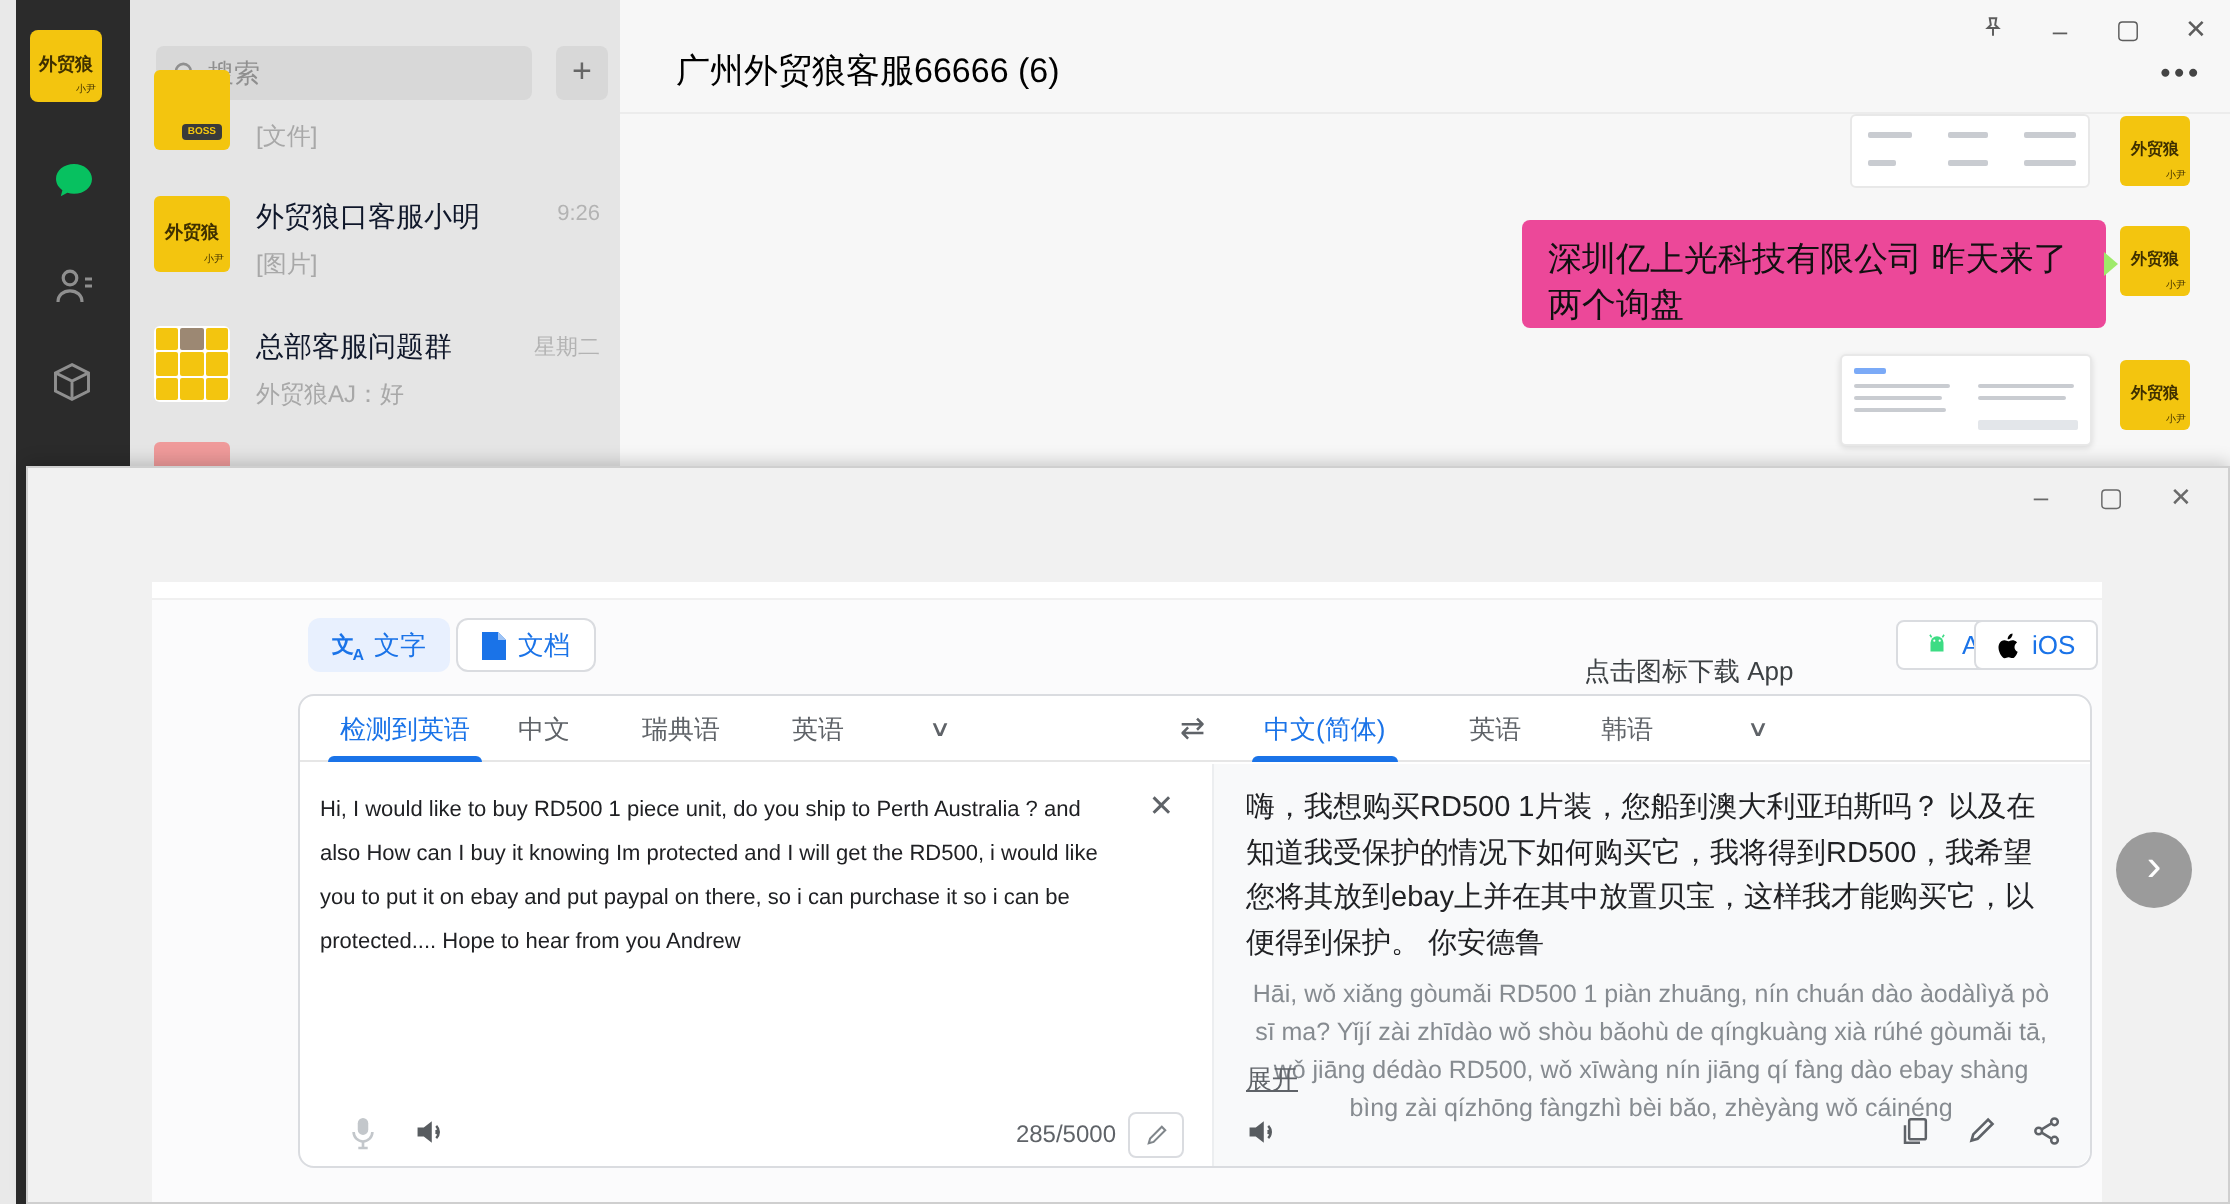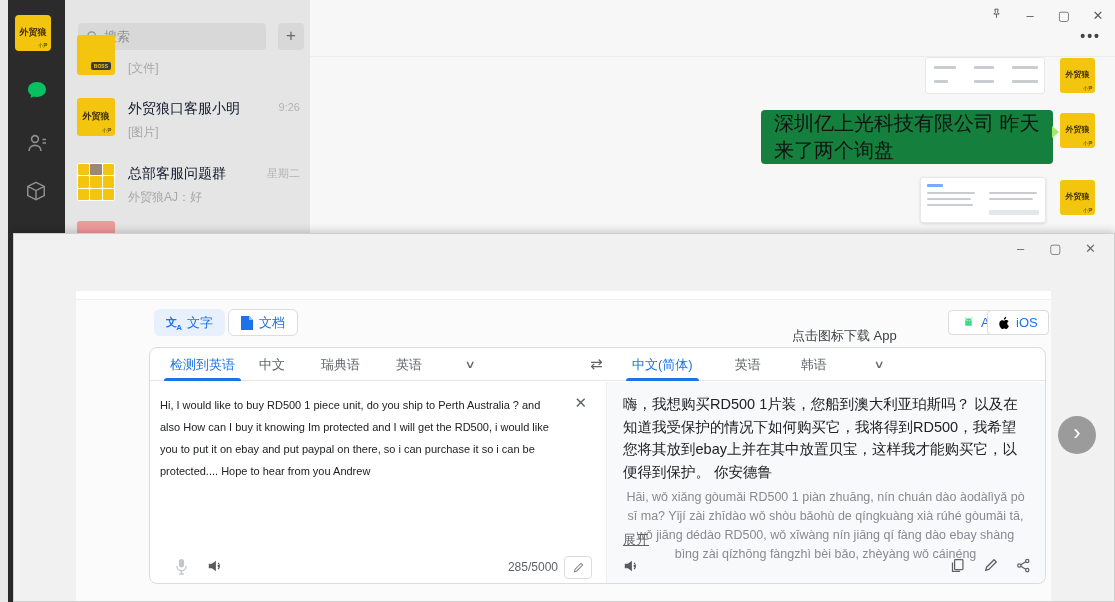--- a/index.html
+++ b/index.html
@@ -34,21 +34,21 @@
   
   .wx-main { position:absolute; left:302px; top:0; right:0; height:602px; background:#f7f7f7; }
   .wx-controls { position:absolute; right:0; top:0; height:30px; display:flex; align-items:center; gap:0; }
   .wc-btn { width:34px; text-align:center; color:#5d5d5d; font-size:13px; }
   .wx-title { position:absolute; left:28px; top:24px; font-size:17px; color:#000; }
   .wx-more { position:absolute; right:14px; top:28px; font-size:14px; letter-spacing:2px; color:#444; font-weight:bold; }
   .wx-header-line { position:absolute; left:0; right:0; top:56px; height:1px; background:#ececec; }
   .msg-avatar { position:absolute; width:35px; height:35px; background:#f3c50f; border-radius:3px; overflow:hidden; }
   .msg-avatar .t { position:absolute; left:0; right:0; top:11px; text-align:center; font-size:8px; font-weight:bold; color:#3f3000; }
   .msg-avatar .s { position:absolute; right:2px; bottom:2px; font-size:5px; color:#3f3000; }
-  .bubble { position:absolute; background:#15803d; border-radius:4px; font-size:20px; color:#111; display:flex; align-items:flex-end; padding:0 13px; }
+  .bubble { position:absolute; background:#ec4899; border-radius:4px; font-size:17px; color:#111; display:flex; align-items:flex-end; padding:0 13px; }
   .bubble:after { content:""; position:absolute; right:-6px; top:16px; border:6px solid transparent; border-right:none; border-left:7px solid #9eea6a; }
   .thumb { position:absolute; background:#fff; border:1px solid #e8e8e8; border-radius:3px; overflow:hidden; }
   .thumb .bar { position:absolute; height:3px; background:#c9ccd1; border-radius:1px; }
   .thumb .bluebar { background:#7baaf7; }
   .thumb .lightbar { background:#e3e6ea; }
 
   
   .tr { position:absolute; left:13px; top:233px; right:0; height:369px; background:#f1f1f1; border:1px solid #cfcfcf; box-shadow:0 -2px 8px rgba(0,0,0,.18); }
   .tr-controls { position:absolute; right:6px; top:4px; display:flex; }
   .tr-controls .wc-btn { width:35px; height:22px; line-height:22px; color:#6a6a6a; }
@@ -174,20 +174,21 @@
       <div class="wx-controls">
         <span class="wc-btn">
           <svg width="13" height="13" viewBox="0 0 24 24" fill="none" stroke="#5d5d5d" stroke-width="1.8">
               <path d="M9 4h6l-1 6 3 3H7l3-3-1-6zM12 13v7"></path>
             </svg>
         </span>
         <span class="wc-btn">–</span>
         <span class="wc-btn">▢</span>
         <span class="wc-btn">✕</span>
       </div>
+      <div class="wx-title">广州外贸狼客服66666 (6)</div>
       <div class="wx-more">•••</div>
       <div class="wx-header-line"></div>
 
       <div class="thumb" style="left:615px; top:57px; width:120px; height:37px">
         <span class="bar" style="left:8px; top:8px; width:22px"></span>
         <span class="bar" style="left:48px; top:8px; width:20px"></span>
         <span class="bar" style="left:86px; top:8px; width:26px"></span>
         <span class="bar" style="left:8px; top:22px; width:14px"></span>
         <span class="bar" style="left:48px; top:22px; width:20px"></span>
         <span class="bar" style="left:86px; top:22px; width:26px"></span>

